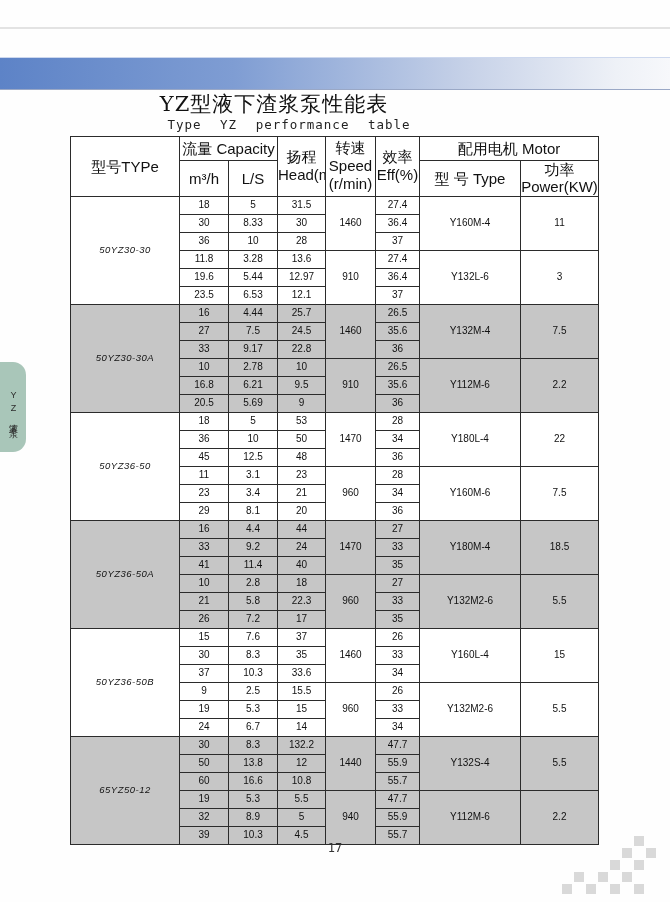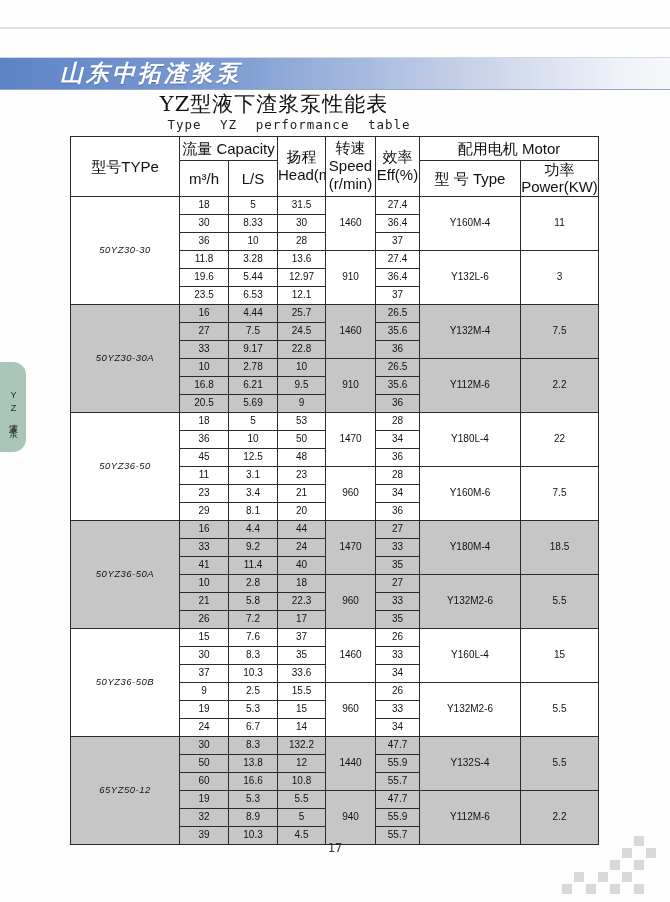--- a/index.html
+++ b/index.html
@@ -89,21 +89,20 @@
   
   .checker{position:absolute;left:0;top:0;width:670px;height:902px;pointer-events:none;}
   .checker i{position:absolute;width:10px;height:10px;background:#d9d9d9;display:block;}
 </style>
 </head>
 <body>
 
 <div class="top-rule"></div>
 
 <div class="brand-band">
-  <div class="brand-cn">山东中拓渣浆泵</div>
 </div>
 
 <div class="title-cn">YZ型液下渣浆泵性能表</div>
 <div class="title-en">Type  YZ  performance  table</div>
 
 <div class="side-tab">
   <span>YZ液下泵</span>
 </div>
 
 <table class="perf">

